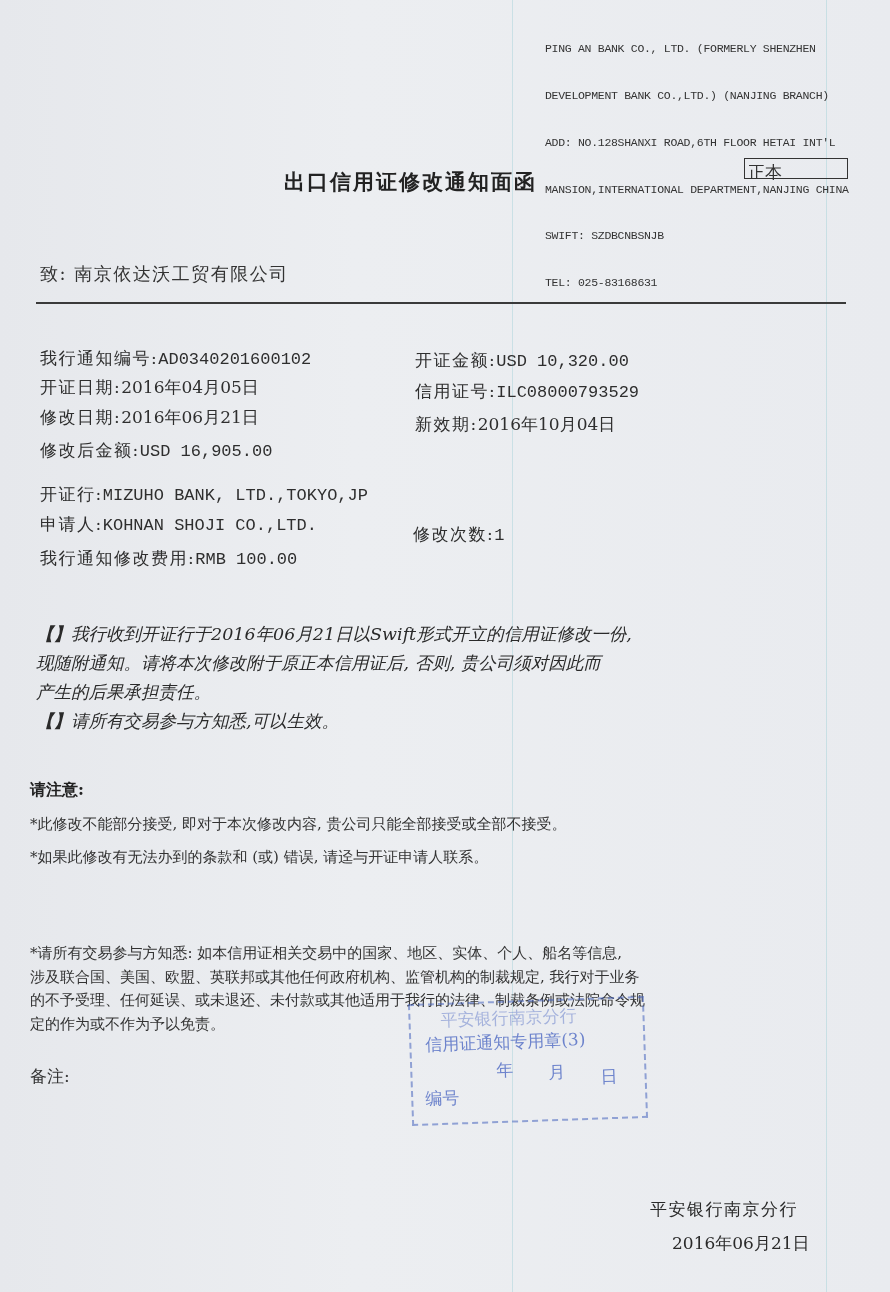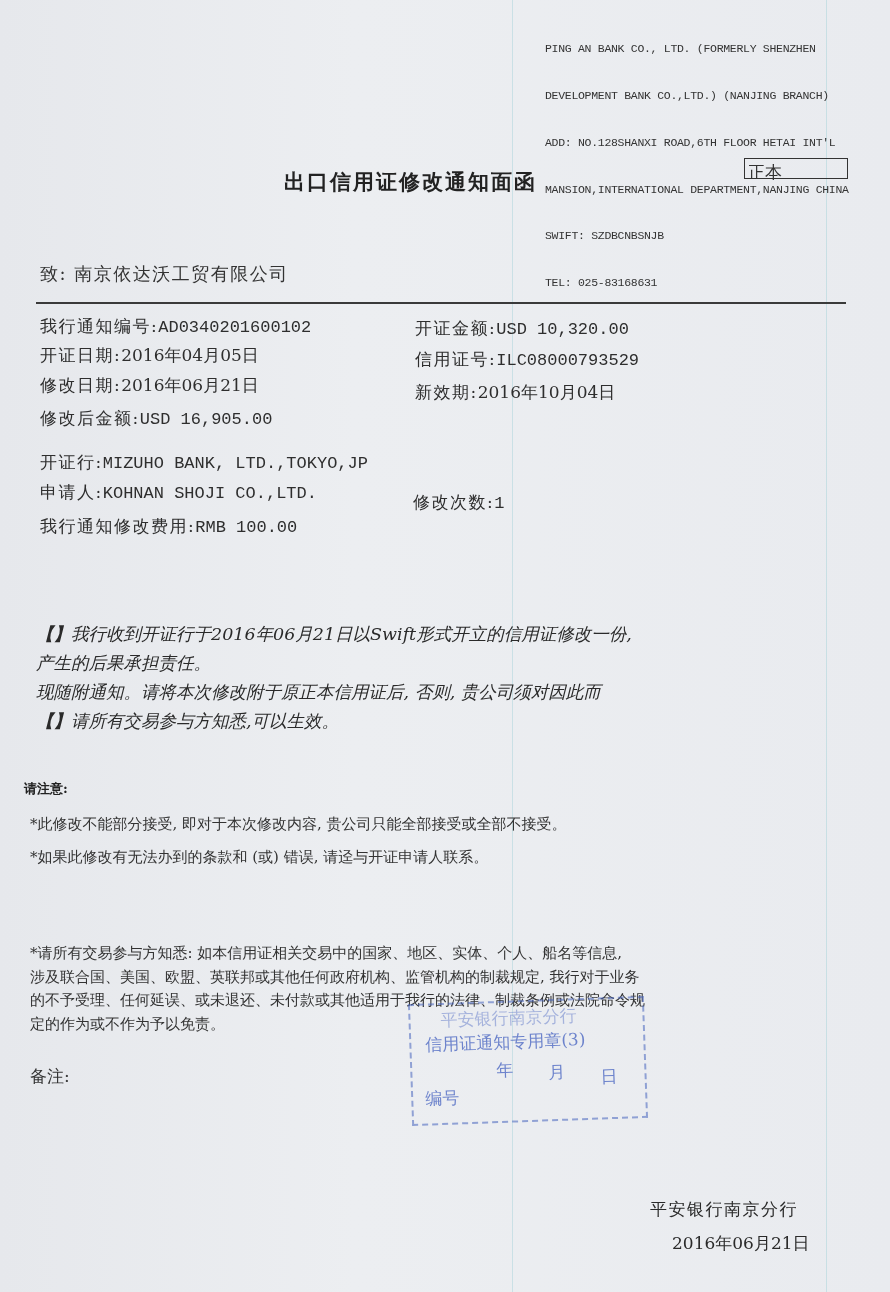--- a/index.html
+++ b/index.html
@@ -11,26 +11,26 @@
       position: relative;
     }
     .page { position: absolute; inset: 0; background: linear-gradient(90deg, #e6e8ec 0%, #eceef1 40%, #e9ebef 100%); }
     .abs { position: absolute; }
     .mono { font-family: "Liberation Mono", "DejaVu Sans Mono", monospace; }
     .bank-header { left: 545px; top: 10px; font-size: 11.5px; line-height: 15.6px; color: #333; white-space: pre; letter-spacing: -0.3px; }
     .title { left: 284px; top: 168px; font-size: 21px; font-weight: bold; letter-spacing: 2px; color: #222; }
     .copy-box { left: 744px; top: 158px; width: 104px; height: 21px; border: 1.5px solid #333; box-sizing: border-box; font-size: 17px; padding: 2px 0 0 3px; color: #333; }
     .to-line { left: 40px; top: 262px; font-size: 18px; letter-spacing: 1.5px; color: #333; }
     .rule { left: 36px; top: 302px; width: 810px; height: 2px; background: #3a3a3a; }
-    .field { font-size: 17px; line-height: 20px; white-space: nowrap; color: #2e2e2e; }
+    .field { font-size: 17px; line-height: 20px; white-space: nowrap; color: #2e2e2e; margin-top: 32px; }
     .field .lbl { letter-spacing: 1.5px; }
     .para { left: 36px; width: 800px; font-size: 17.5px; line-height: 29px; color: #2a2a2a; font-style: italic; }
     .para span { display: block; white-space: nowrap; }
     .bracket { font-weight: bold; }
-    .notice-title { left: 24px; top: 780px; font-size: 13px; font-weight: bold; color: #222; text-align: center; }
+    .notice-title { left: 30px; top: 780px; font-size: 16px; font-weight: bold; color: #222; text-align: center; }
     .notice { left: 30px; font-size: 15px; color: #333; white-space: nowrap; }
     .disclaimer { left: 30px; top: 942px; width: 830px; font-size: 15px; line-height: 23.5px; color: #333; }
     .disclaimer span { display: block; white-space: nowrap; }
     .remark { left: 30px; top: 1065px; font-size: 17px; color: #333; }
     .stamp {
       left: 410px; top: 1000px; width: 232px; height: 118px;
       border: 2px dashed rgba(70,100,190,0.55);
       transform: rotate(-2deg);
       color: rgba(60,90,190,0.72);
       font-size: 17px;
@@ -93,22 +93,22 @@
   </div>
   <div class="abs field" style="left:40px; top:516px;">
     <span class="lbl">我行通知修改费用:</span><span class="mono">RMB 100.00</span>
   </div>
   <div class="abs field" style="left:413px; top:492px;">
     <span class="lbl">修改次数:</span><span class="mono">1</span>
   </div>
 
   <div class="abs para" style="top:620px;">
     <span><b class="bracket">【】</b><span style="display:inline">我行收到开证行于2016年06月21日以Swift形式开立的信用证修改一份,</span></span>
+    <span>现随附通知。请将本次修改附于原正本信用证后, 否则, 贵公司须对因此而</span>
     <span>产生的后果承担责任。</span>
-    <span>现随附通知。请将本次修改附于原正本信用证后, 否则, 贵公司须对因此而</span>
     <span><b class="bracket">【】</b><span style="display:inline">请所有交易参与方知悉,可以生效。</span></span>
   </div>
 
   <div class="abs notice-title">请注意:</div>
   <div class="abs notice" style="top:815px;">*此修改不能部分接受, 即对于本次修改内容, 贵公司只能全部接受或全部不接受。</div>
   <div class="abs notice" style="top:848px;">*如果此修改有无法办到的条款和 (或) 错误, 请迳与开证申请人联系。</div>
 
   <div class="abs disclaimer">
     <span>*请所有交易参与方知悉: 如本信用证相关交易中的国家、地区、实体、个人、船名等信息,</span>
     <span>涉及联合国、美国、欧盟、英联邦或其他任何政府机构、监管机构的制裁规定, 我行对于业务</span>

